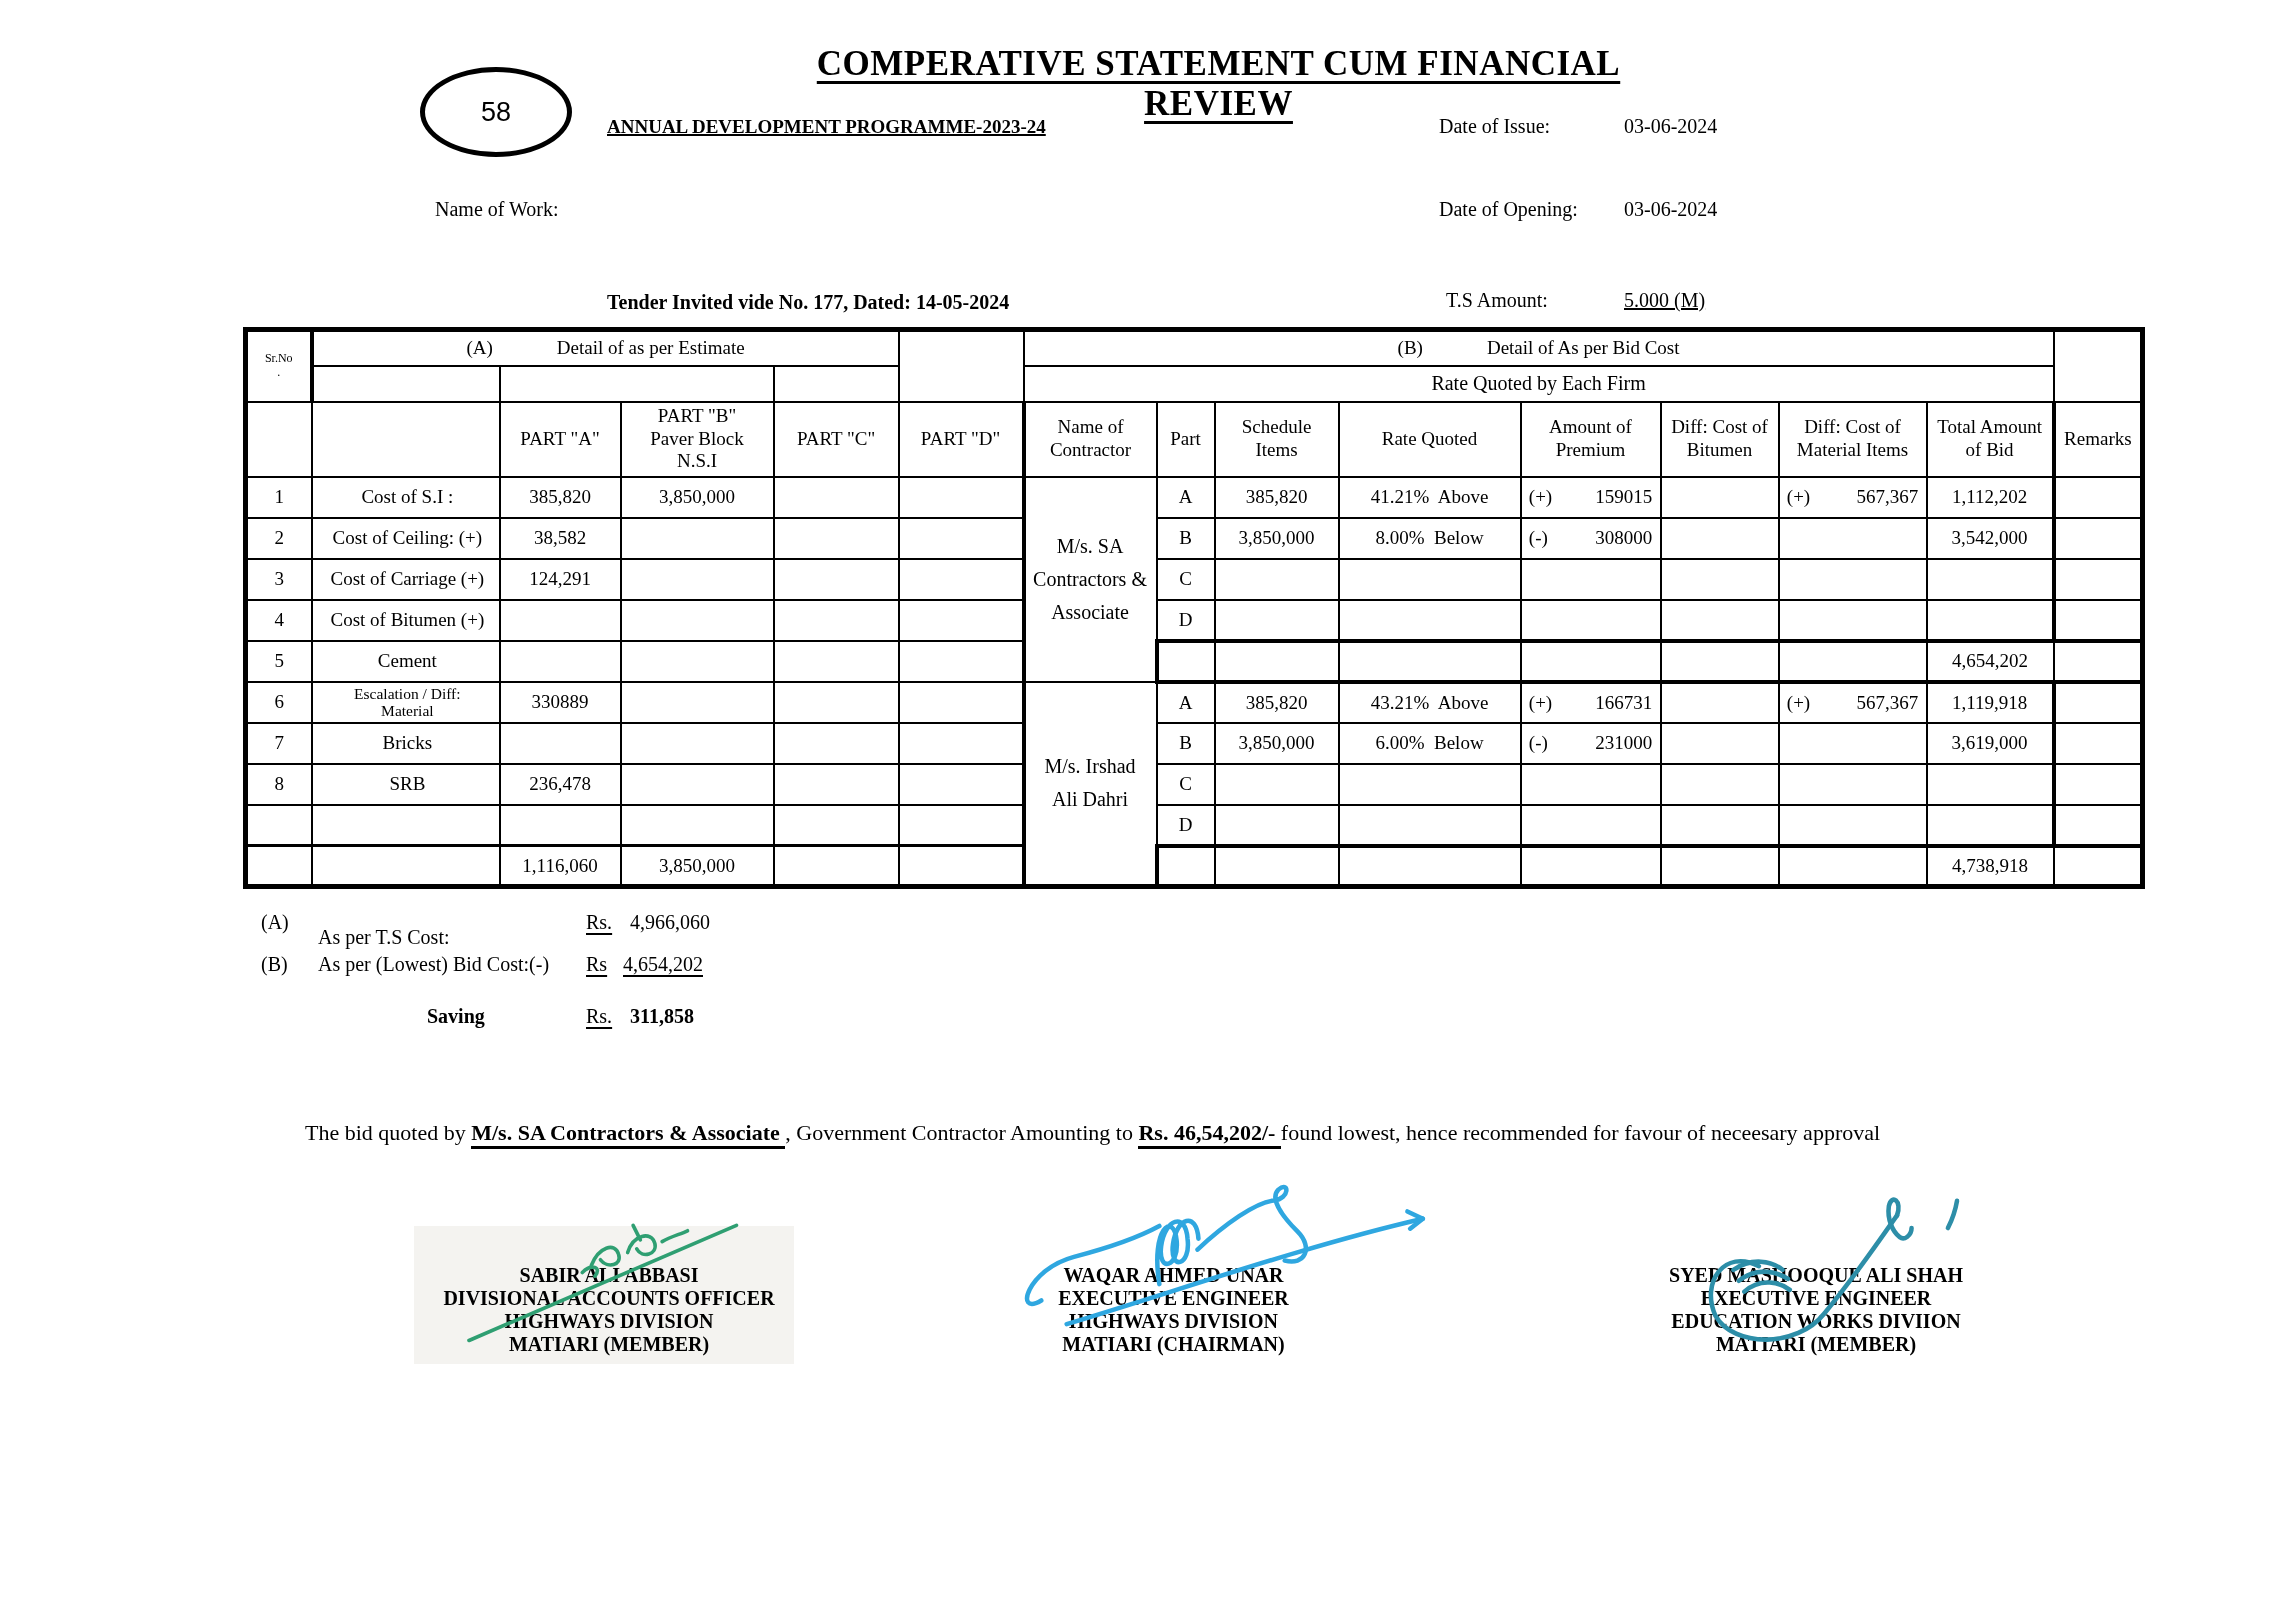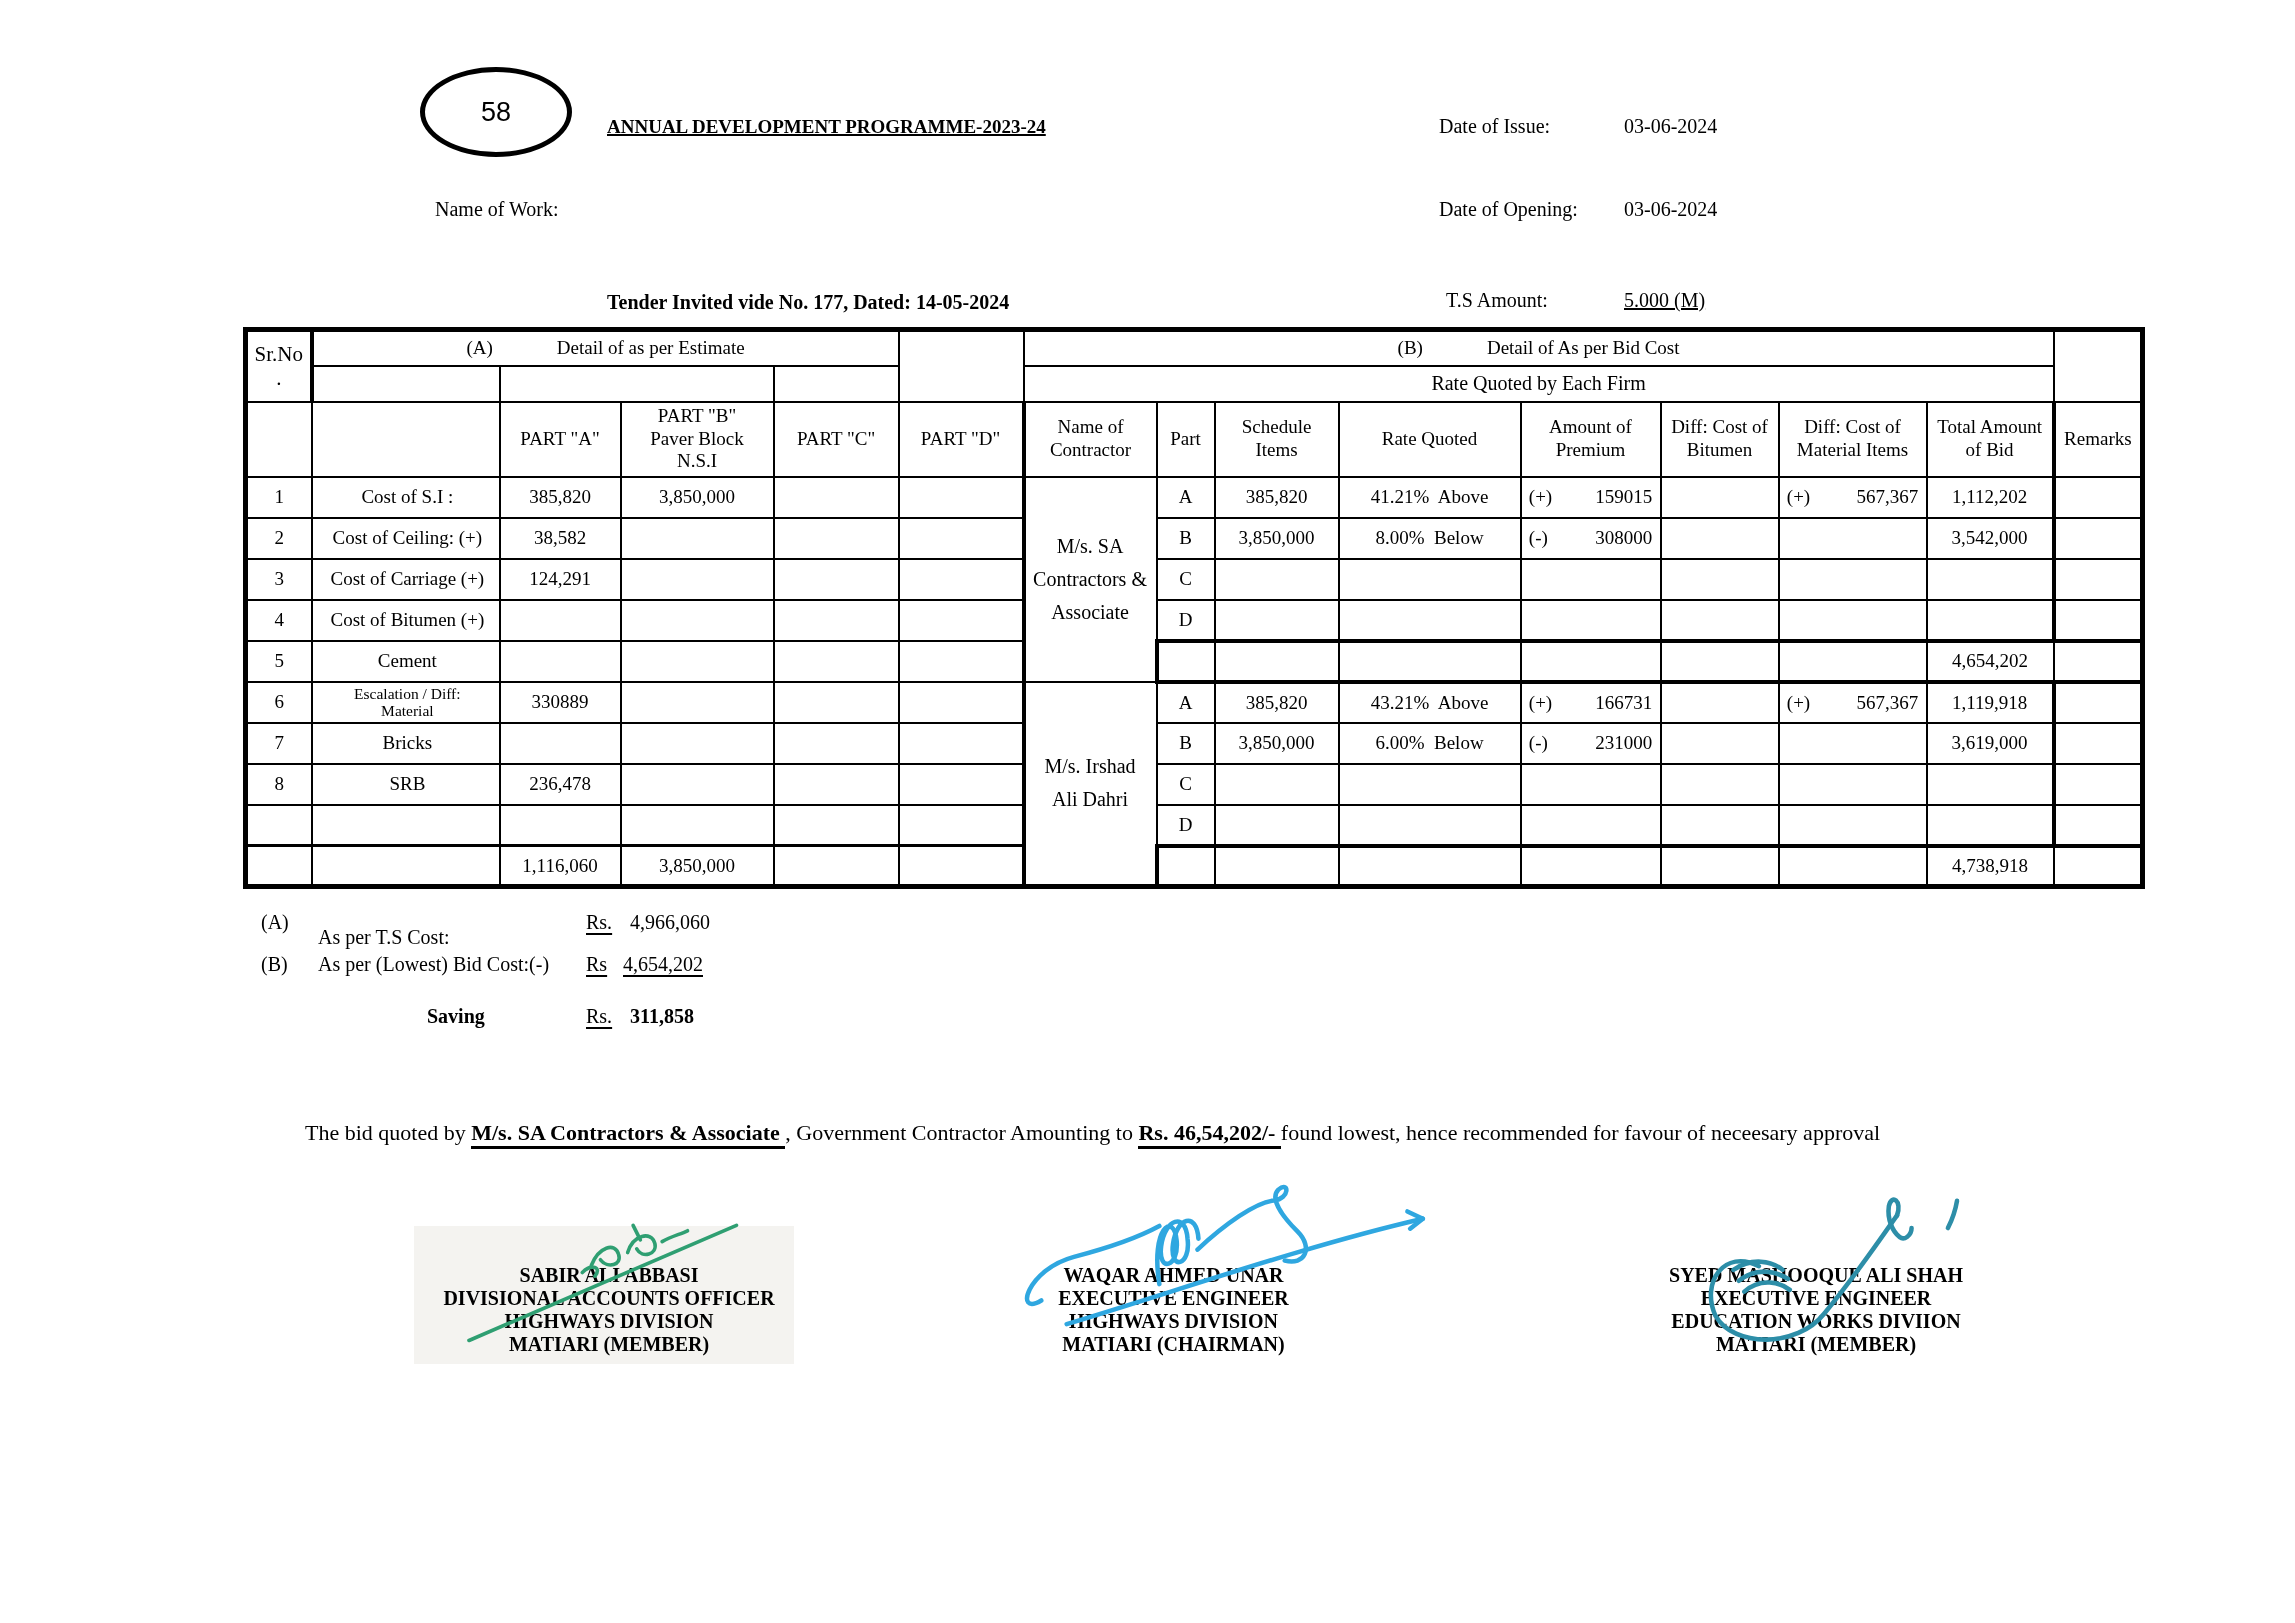--- a/index.html
+++ b/index.html
@@ -33,21 +33,21 @@
   table.cmp th,table.cmp td{border:2.7px solid #000;padding:0.9px 2.7px;text-align:center;vertical-align:middle;
             overflow:hidden;font-weight:normal;}
   tr.h1{height:36px;} tr.h2{height:36px;} tr.h3{height:75px;} tr.dr{height:41px;}
   .pre{white-space:pre-line;line-height:1.15;}
   .bold,.cmp th{font-weight:bold;}
   .h3 th{border-top:4.5px solid #000;line-height:1.2;}
   .secflex span{display:inline-block;}
   .sec-gap{display:inline-block;width:64px;}
   .banner{font-size:20px;}
   .bl3{border-left:4.5px solid #000 !important;}
-  .srno{border-right:4.5px solid #000 !important;font-size:21px;}
+  .srno{border-right:4.5px solid #000 !important;font-size:12px;}
   .item{text-align:right;padding-left:6.4px !important;}
   .small-item{font-size:15.5px;line-height:1.1;}
   .contractor{font-size:20px;line-height:1.65;padding:0 5.5px !important;}
   .rate{white-space:pre-wrap;}
   .svd{padding:0 !important;}
   .sv{display:flex;justify-content:space-between;align-items:center;padding:0 7.3px;}
   .sub{border-top:4.5px solid #000 !important;border-bottom:4.5px solid #000 !important;}
   .subl{border-left:4.5px solid #000 !important;}
   .subr{border-right:4.5px solid #000 !important;}
   .tot{border-top:3.6px solid #000 !important;}
@@ -72,20 +72,21 @@
   .sig1-block{left:409px;width:400px;}
   .sig2-block{left:996px;width:355px;}
   .sig3-block{left:1609px;width:414px;}
   .sigsvg{pointer-events:none;}
 </style>
 </head>
 <body>
 
 <div class="page">
 
+  <div class="abs doc-title">COMPERATIVE STATEMENT CUM FINANCIAL REVIEW</div>
   <div class="abs doc-circle">
     <span>58</span>
   </div>
   <div class="abs programme">ANNUAL DEVELOPMENT PROGRAMME-2023-24</div>
 
   <div class="abs lbl issue-lbl">Date of Issue:</div>
   <div class="abs val issue-val">03-06-2024</div>
 
   <div class="abs lbl work-lbl">Name of Work:</div>
 

